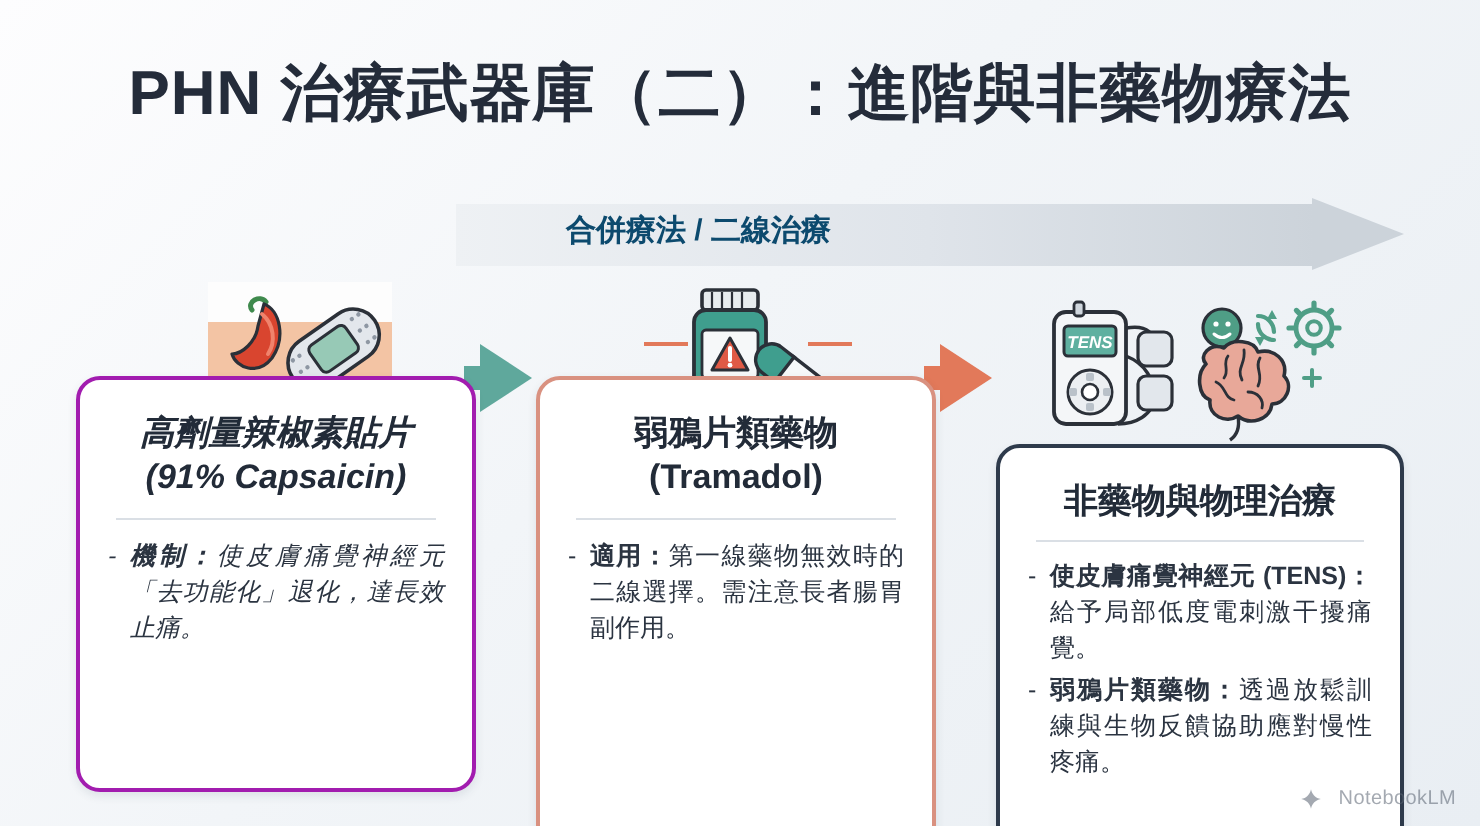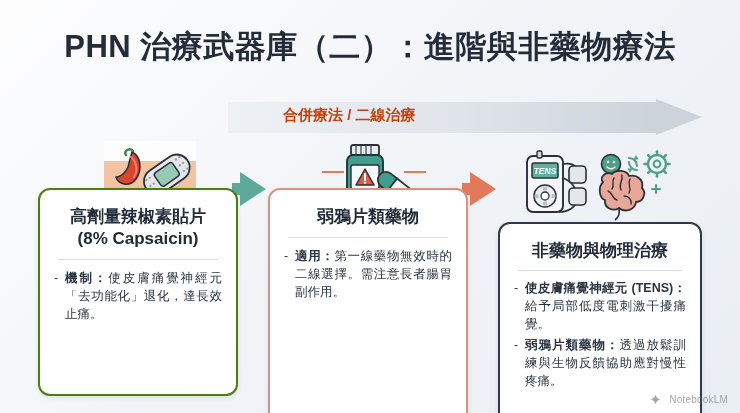--- a/index.html
+++ b/index.html
@@ -63,21 +63,21 @@
     border-top: 18.5px solid transparent;
     border-bottom: 18.5px solid transparent;
     border-left: 46px solid #ccd3da;
   }
   .banner-label {
     position: absolute;
     left: 55px;
     top: 7px;
     font-size: 15px;
     font-weight: bold;
-    color: #c2410c;
+    color: #0c4a6e;
     white-space: nowrap;
   }
 
   
   .illus {
     position: absolute;
     font-style: italic;
   }
   .illus svg { display: block; }
 
@@ -92,21 +92,22 @@
     border-radius: 12px;
     box-shadow: 0 2px 5px rgba(40,55,75,0.10);
   }
   .card-inner {
     padding: 16px 14px 10px 14px;
     height: 100%;
   }
 
   #card-capsaicin {
     left: 38px; top: 188px; width: 200px; height: 208px;
-    border: 2px solid #4d7c0f;
+    border: 2px solid #a21caf;
+    font-style: italic;
   }
   #card-tramadol {
     left: 268px; top: 188px; width: 200px; height: 248px;
     border: 2px solid #d99180;
   }
   #card-nonpharm {
     left: 498px; top: 222px; width: 204px; height: 208px;
     border: 2px solid #2e3a4b;
   }
 
@@ -337,35 +338,36 @@
 
   <div class="flow-stem" id="stem-1"></div>
   <div class="flow-arrow" id="arrow-1"></div>
   <div class="flow-stem" id="stem-2"></div>
   <div class="flow-arrow" id="arrow-2"></div>
 
   <div class="card" id="card-capsaicin">
     <div class="card-inner">
       <div class="card-title">
         <div>高劑量辣椒素貼片</div>
-        <div>(8% Capsaicin)</div>
+        <div>(91% Capsaicin)</div>
       </div>
       <div class="divider"></div>
       <ul class="bullets">
         <li class="bullet">
           <span class="lead">機制：</span><span>使皮膚痛覺神經元「去功能化」退化，達長效止痛。</span>
         </li>
       </ul>
     </div>
   </div>
 
   <div class="card" id="card-tramadol">
     <div class="card-inner">
       <div class="card-title">
         <div>弱鴉片類藥物</div>
+        <div>(Tramadol)</div>
       </div>
       <div class="divider"></div>
       <ul class="bullets">
         <li class="bullet">
           <span class="lead">適用：</span><span>第一線藥物無效時的二線選擇。需注意長者腸胃副作用。</span>
         </li>
       </ul>
     </div>
   </div>
 

